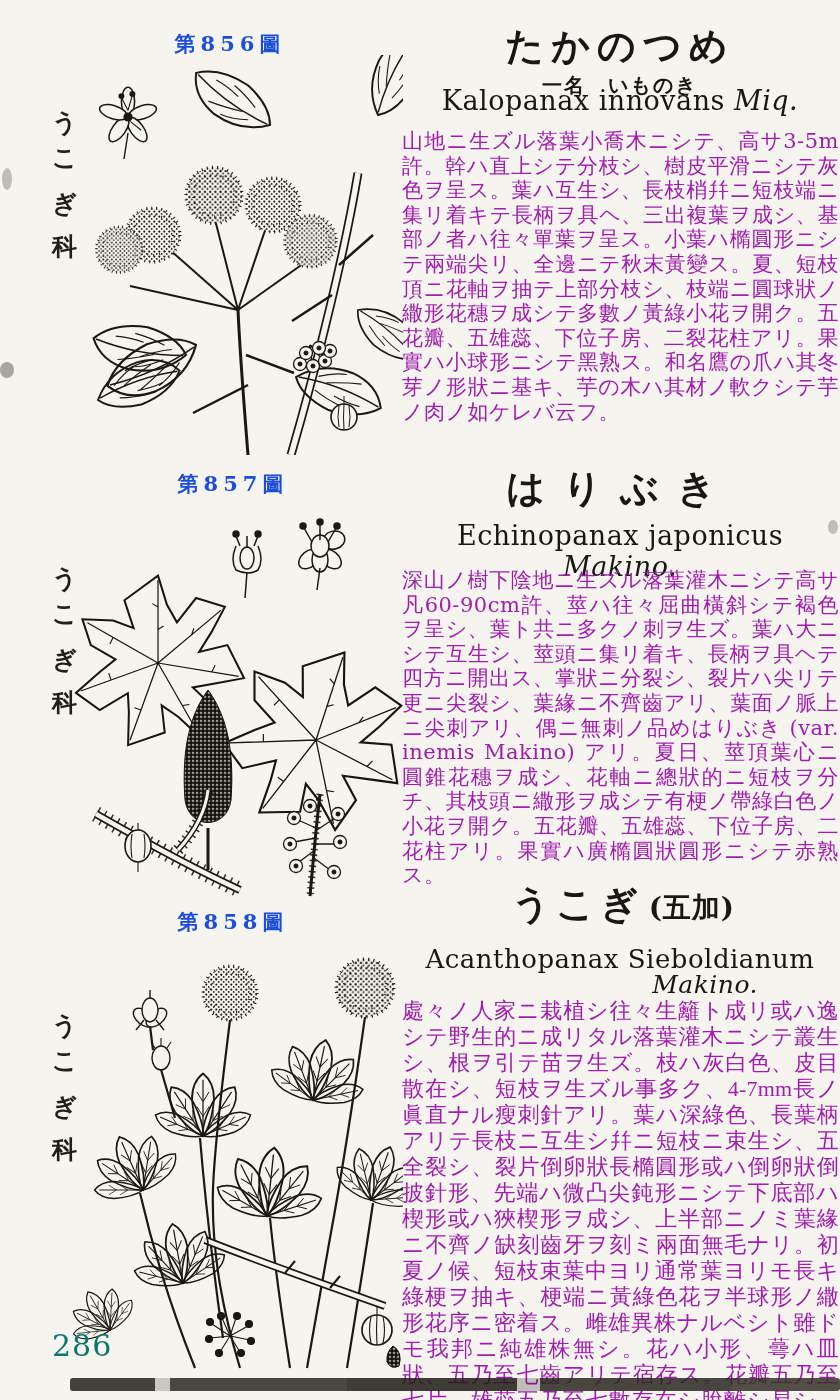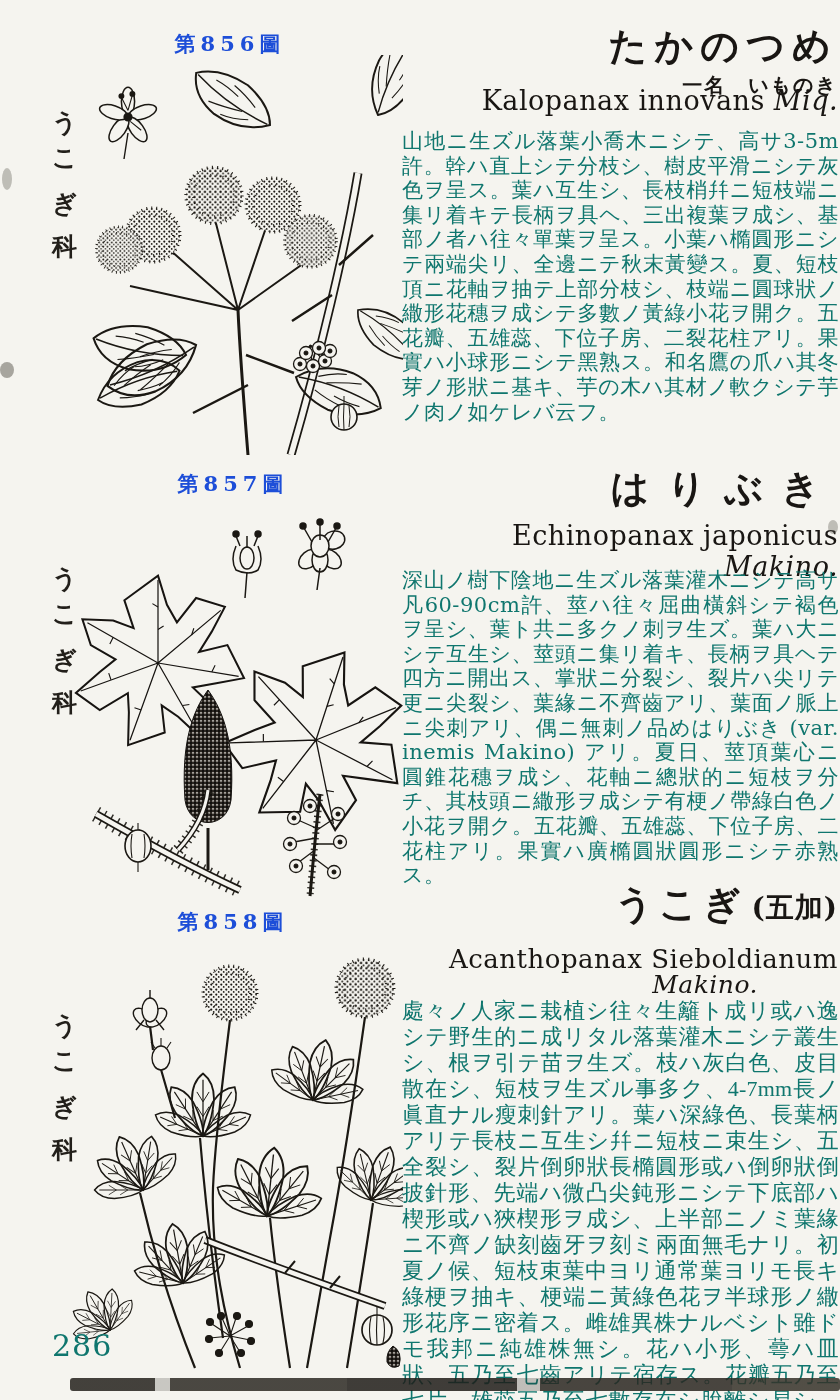--- a/index.html
+++ b/index.html
@@ -1,28 +1,28 @@
 <!DOCTYPE html>
 <html><head>
 <meta charset="utf-8">
 <style>
   html,body{margin:0;padding:0;}
   body{background:#d8d6d0;font-family:"DejaVu Serif","Liberation Serif",serif;}
   .page{position:relative;width:840px;height:1400px;background:#f5f4ef;color:#191613;overflow:hidden;margin:0 auto;}
   .abs{position:absolute;}
   .caption{width:150px;text-align:center;font-size:21px;font-weight:700;letter-spacing:5px;color:#1d4ed8;}
   .margin-label{writing-mode:vertical-rl;text-orientation:upright;font-size:25px;letter-spacing:12px;font-weight:600;color:#221f1a;}
-  .rcol{left:402px;width:436px;text-align:right;}
+  .rcol{left:402px;width:436px;text-align:center;}
   .title{font-size:38px;font-weight:700;letter-spacing:7px;line-height:1.05;}
   .title-sp{letter-spacing:18px;}
   .title-paren{font-size:28px;font-weight:700;letter-spacing:1px;}
   .alias{font-size:20px;font-weight:700;letter-spacing:2px;}
   .latin{font-size:27px;letter-spacing:.5px;}
   .lat-author{font-style:italic;}
-  .body-text{left:402px;width:437px;font-size:21px;line-height:24.6px;text-align:justify;text-justify:inter-character;letter-spacing:.5px;color:#0f766e;}
+  .body-text{left:402px;width:437px;font-size:21px;line-height:24.6px;text-align:justify;text-justify:inter-character;letter-spacing:.5px;color:#a21caf;}
   .body-small{font-size:22px;line-height:26px;letter-spacing:.2px;font-family:Liberation Serif, serif;}
   .page-num{font-size:30px;letter-spacing:1px;color:#0f766e;}
   .bottom-band{height:13px;background:linear-gradient(90deg,#24211c 0 11%,rgba(36,33,28,.25) 11% 13%,#2c2923 13% 36%,#1f1c18 36% 58%,rgba(36,33,28,.3) 58% 61%,#2a2620 61% 86%,#353128 86% 100%);border-radius:3px;opacity:.85;}
   .smudge{background:#5a564e;border-radius:50%;opacity:.35;}
   svg{display:block;}
 </style>
 </head>
 <body>
 
 <div class="page">

